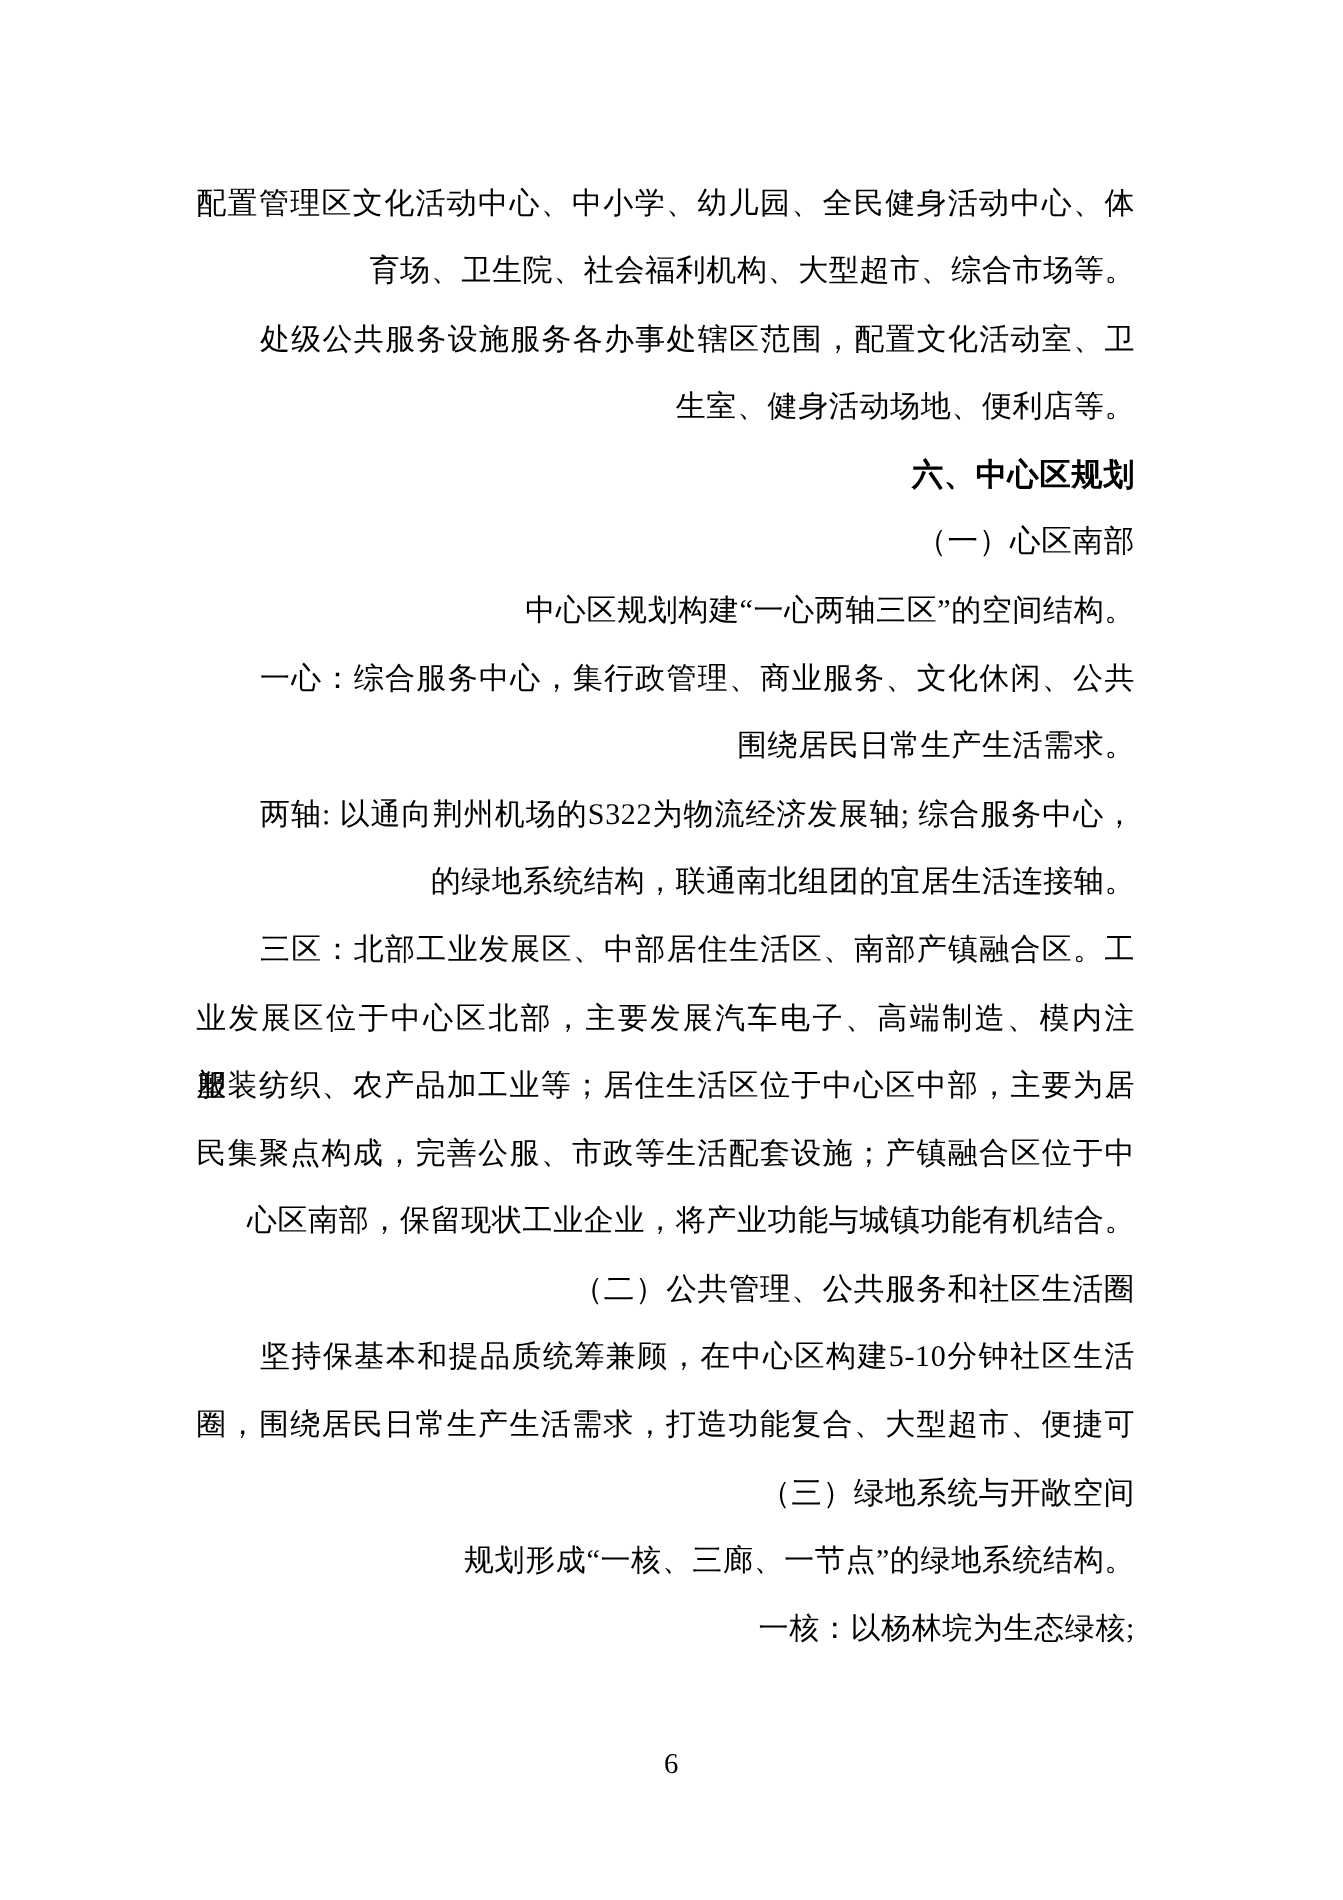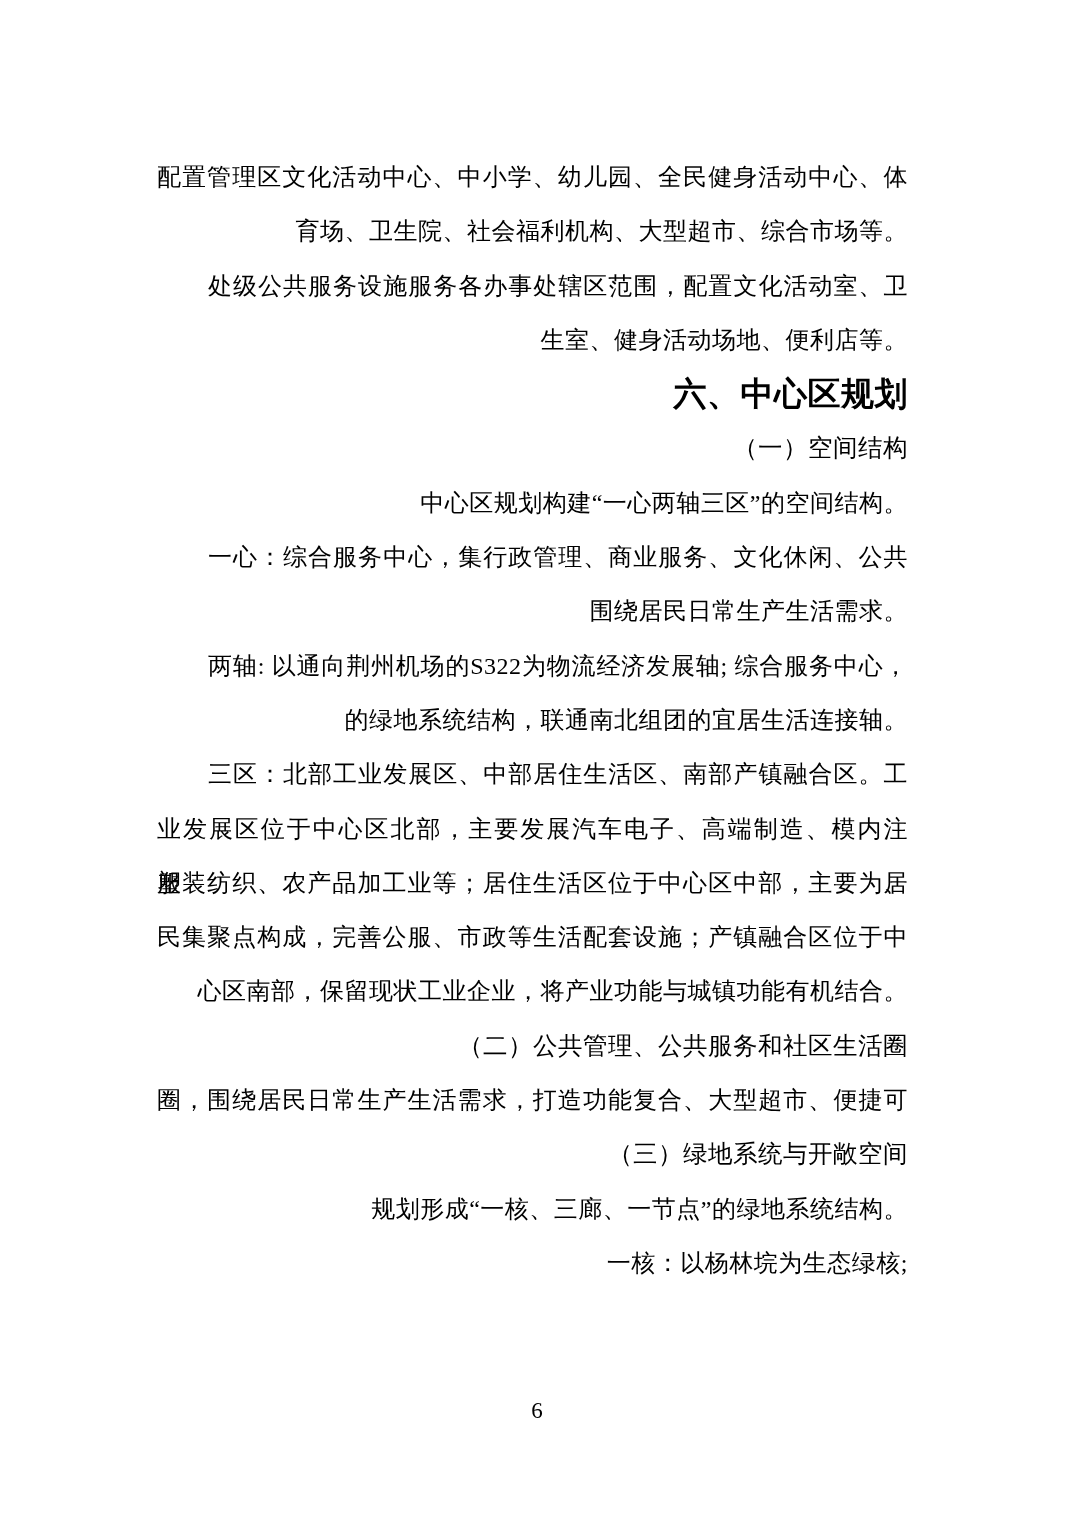--- a/index.html
+++ b/index.html
@@ -10,42 +10,42 @@
     color: #000000;
     overflow: hidden;
   }
   .page {
     position: relative;
     width: 1074px; height: 1520px;
     background: #ffffff;
   }
   .content {
     position: absolute;
-    left: 157px; top: 150px;
+    left: 157px; top: 136px;
     width: 751px;
   }
   .ln {
     font-size: 24px;
     line-height: 54.3px;
     height: 54.3px;
     white-space: nowrap;
     letter-spacing: 0.5px;
     text-align: right;
   }
   .ln.fill {
     white-space: normal;
     text-align: justify;
     text-align-last: justify;
     text-justify: inter-character;
   }
   .ln.ind { text-indent: 51px; }
   .ln.h1 {
     font-family: "Liberation Sans", "DejaVu Sans", sans-serif;
     font-weight: bold;
-    font-size: 33px;
+    font-size: 25px;
   }
   .ln.h2 { font-size: 24.5px; }
   .pagenum {
     position: absolute;
     left: 0; right: 0;
     top: 1396px;
     text-align: center;
     font-size: 23px;
     line-height: 30px;
   }
@@ -53,31 +53,32 @@
 </head>
 <body>
 
 <div class="page">
   <div class="content">
     <div class="ln fill">配置管理区文化活动中心、中小学、幼儿园、全民健身活动中心、体</div>
     <div class="ln">育场、卫生院、社会福利机构、大型超市、综合市场等。</div>
     <div class="ln fill ind">处级公共服务设施服务各办事处辖区范围，配置文化活动室、卫</div>
     <div class="ln">生室、健身活动场地、便利店等。</div>
     <div class="ln h1 ind">六、中心区规划</div>
-    <div class="ln h2 ind">（一）空间结构</div>
+    <div class="ln h2 ind">（一）心区南部</div>
     <div class="ln ind">中心区规划构建“一心两轴三区”的空间结构。</div>
     <div class="ln fill ind">一心：综合服务中心，集行政管理、商业服务、文化休闲、公共</div>
     <div class="ln">围绕居民日常生产生活需求。</div>
     <div class="ln fill ind">两轴: 以通向荆州机场的S322为物流经济发展轴; 综合服务中心，</div>
     <div class="ln">的绿地系统结构，联通南北组团的宜居生活连接轴。</div>
     <div class="ln fill ind">三区：北部工业发展区、中部居住生活区、南部产镇融合区。工</div>
     <div class="ln fill">业发展区位于中心区北部，主要发展汽车电子、高端制造、模内注塑、</div>
     <div class="ln fill">服装纺织、农产品加工业等；居住生活区位于中心区中部，主要为居</div>
     <div class="ln fill">民集聚点构成，完善公服、市政等生活配套设施；产镇融合区位于中</div>
     <div class="ln">心区南部，保留现状工业企业，将产业功能与城镇功能有机结合。</div>
     <div class="ln h2 ind">（二）公共管理、公共服务和社区生活圈</div>
+    <div class="ln fill ind">坚持保基本和提品质统筹兼顾，在中心区构建5-10分钟社区生活</div>
     <div class="ln fill">圈，围绕居民日常生产生活需求，打造功能复合、大型超市、便捷可</div>
     <div class="ln h2 ind">（三）绿地系统与开敞空间</div>
     <div class="ln ind">规划形成“一核、三廊、一节点”的绿地系统结构。</div>
     <div class="ln ind">一核：以杨林垸为生态绿核;</div>
   </div>
   <div class="pagenum">6</div>
 </div>
 
 </body></html>

